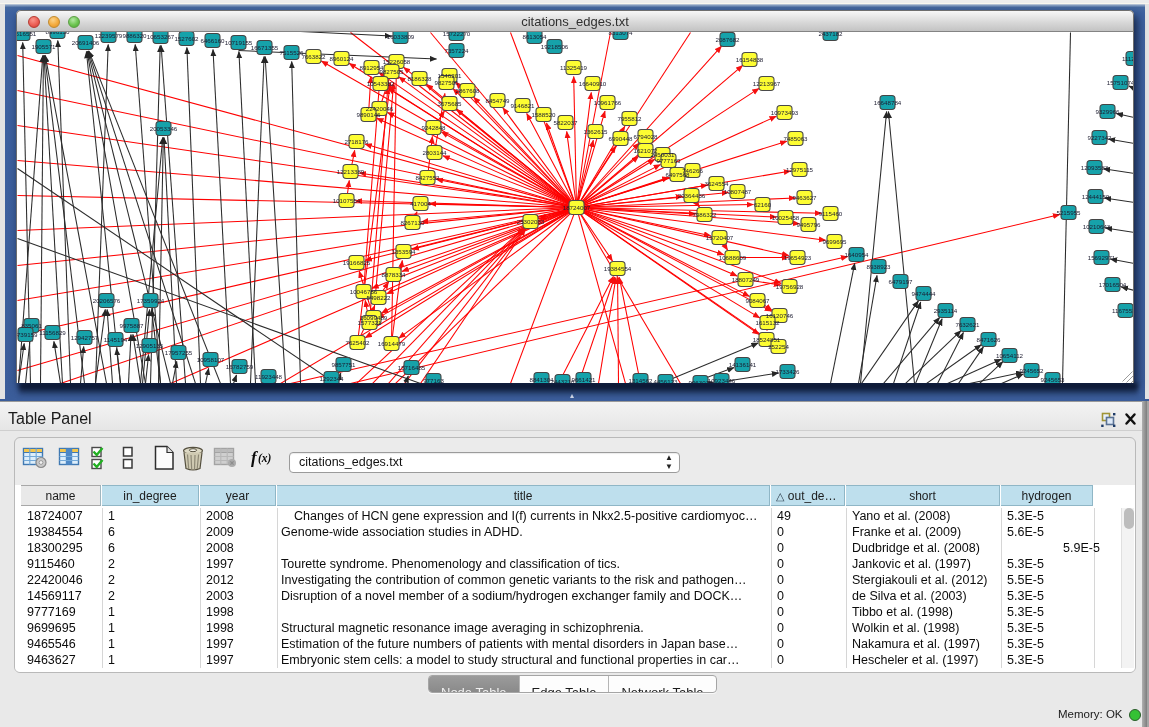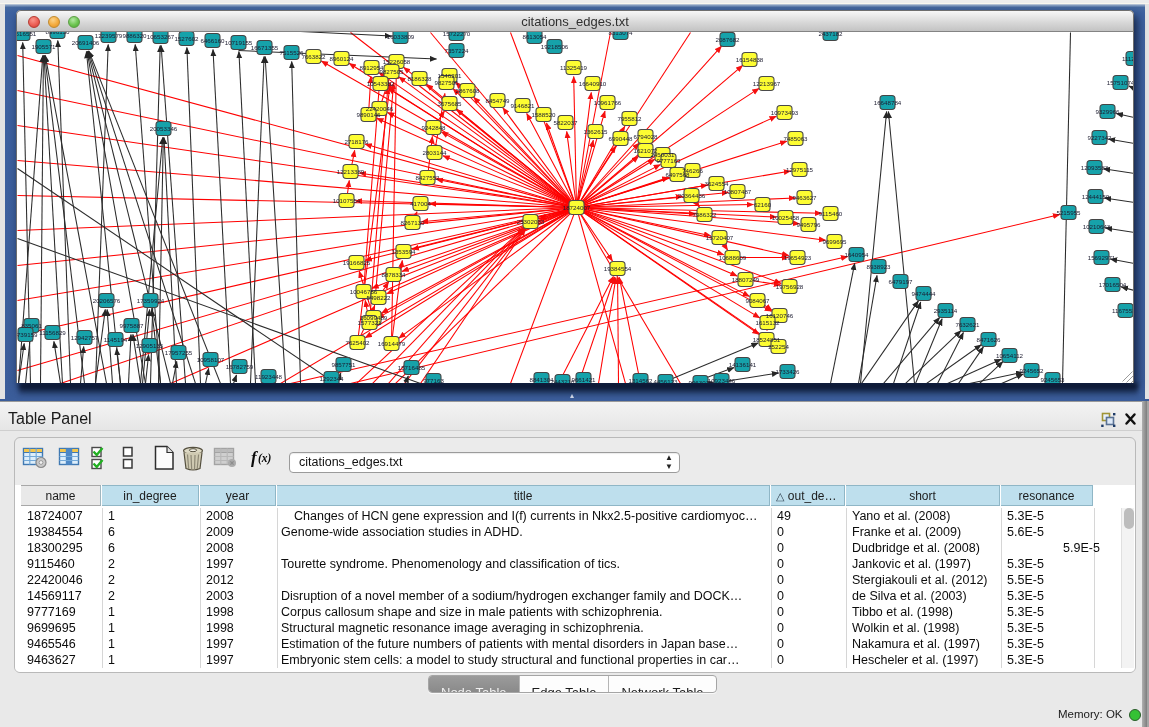--- a/index.html
+++ b/index.html
@@ -653,21 +653,21 @@
 </svg></div>
       <div id="combo">citations_edges.txt<div class="arr">▲<br>▼</div></div>
       <div id="twhite"></div>
       <div id="thead">
           <div class="hc hg" style="left:6px;width:80px;">name</div>
           <div class="hc" style="left:87px;width:97px;">in_degree</div>
           <div class="hc" style="left:185px;width:76px;">year</div>
           <div class="hc" style="left:262px;width:493px;">title</div>
           <div class="hc" style="left:756px;width:74px;text-align:left;padding-left:5px;"><span class="tri">△</span> out_de…</div>
           <div class="hc" style="left:831px;width:154px;">short</div>
-          <div class="hc" style="left:986px;width:92px;">resonance</div>
+          <div class="hc" style="left:986px;width:92px;">hydrogen</div>
         </div>
       <div class="vln" style="left:87px;"></div>
         <div class="vln" style="left:185px;"></div>
         <div class="vln" style="left:262px;"></div>
         <div class="vln" style="left:756px;"></div>
         <div class="vln" style="left:831px;"></div>
         <div class="vln" style="left:986px;"></div>
         <div class="vln" style="left:1079px;"></div>
       <div class="trow" style="top:70px;">
           <span style="left:12px;">18724007</span>
@@ -701,38 +701,38 @@
           <span style="left:191px;">1997</span>
           <span style="left:266px;">Tourette syndrome. Phenomenology and classification of tics.</span>
           <span style="left:762px;">0</span>
           <span style="left:837px;">Jankovic et al. (1997)</span>
           <span style="left:992px;">5.3E-5</span>
         </div>
         <div class="trow" style="top:134px;">
           <span style="left:12px;">22420046</span>
           <span style="left:93px;">2</span>
           <span style="left:191px;">2012</span>
+          <span style="left:266px;">Investigating the contribution of common genetic variants to the risk and pathogen…</span>
           <span style="left:762px;">0</span>
           <span style="left:837px;">Stergiakouli et al. (2012)</span>
           <span style="left:992px;">5.5E-5</span>
         </div>
         <div class="trow" style="top:150px;">
           <span style="left:12px;">14569117</span>
           <span style="left:93px;">2</span>
           <span style="left:191px;">2003</span>
           <span style="left:266px;">Disruption of a novel member of a sodium/hydrogen exchanger family and DOCK…</span>
           <span style="left:762px;">0</span>
           <span style="left:837px;">de Silva et al. (2003)</span>
           <span style="left:992px;">5.3E-5</span>
         </div>
         <div class="trow" style="top:166px;">
           <span style="left:12px;">9777169</span>
           <span style="left:93px;">1</span>
           <span style="left:191px;">1998</span>
-          <span style="left:266px;">Corpus callosum shape and size in male patients with schizophrenia.</span>
           <span style="left:762px;">0</span>
           <span style="left:837px;">Tibbo et al. (1998)</span>
           <span style="left:992px;">5.3E-5</span>
         </div>
         <div class="trow" style="top:182px;">
           <span style="left:12px;">9699695</span>
           <span style="left:93px;">1</span>
           <span style="left:191px;">1998</span>
           <span style="left:266px;">Structural magnetic resonance image averaging in schizophrenia.</span>
           <span style="left:762px;">0</span>

